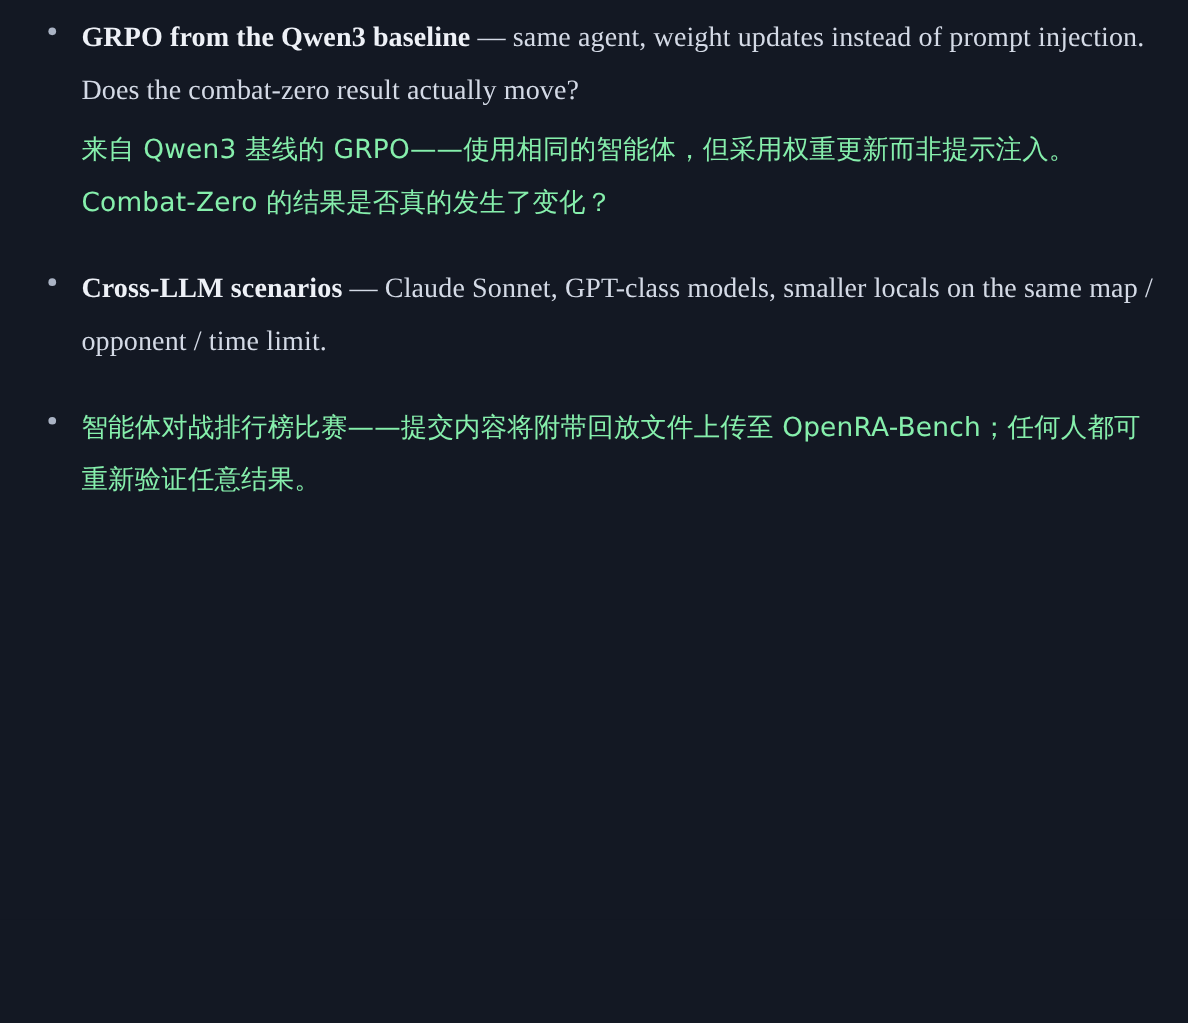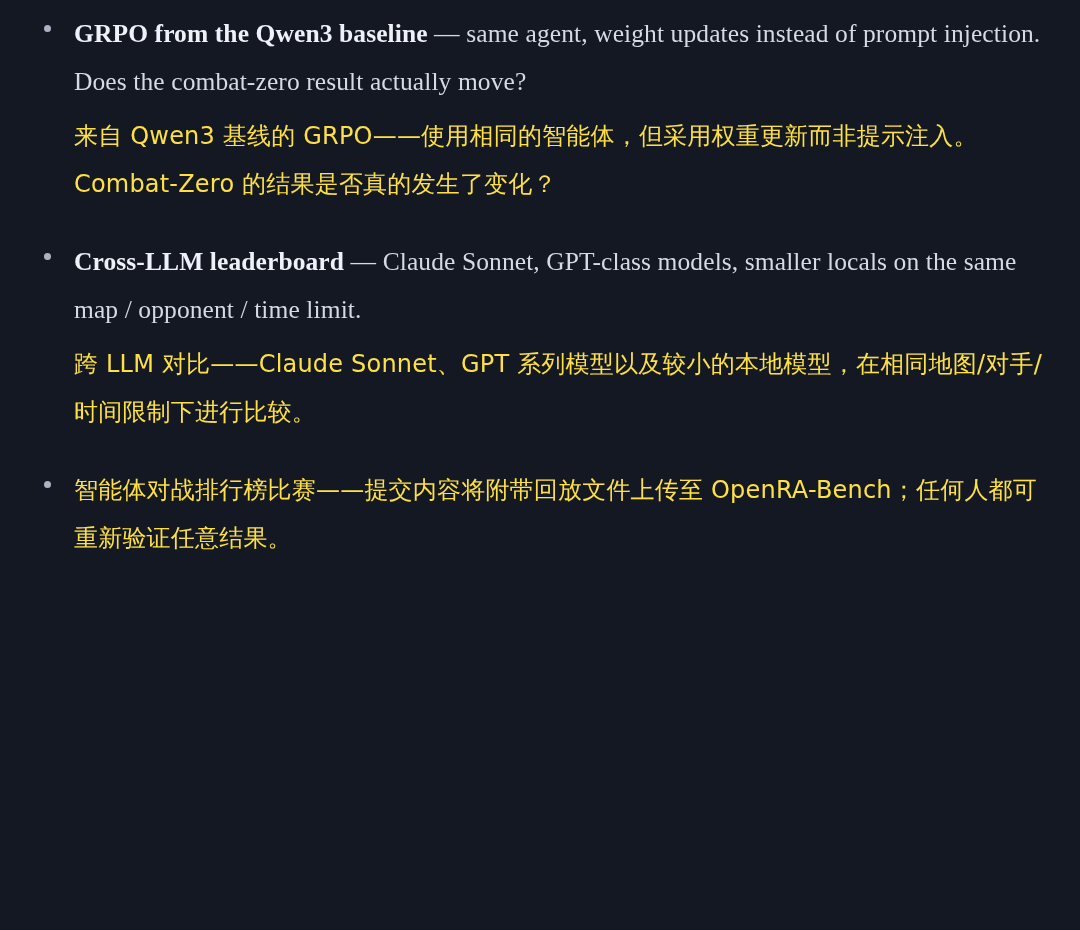--- a/index.html
+++ b/index.html
@@ -49,21 +49,21 @@
     color: #d4dae6;
     letter-spacing: 0.1px;
   }
   .en-line .lead {
     font-weight: bold;
     color: #eef1f7;
   }
   .zh-line {
     font-size: 24px;
     line-height: 48px;
-    color: #fde047;
+    color: #86efac;
     margin-top: 6px;
     font-family: "DejaVu Sans", "Liberation Sans", sans-serif;
     letter-spacing: 0.2px;
   }
   a.inline-link {
     color: #d4dae6;
     text-decoration: underline;
     text-underline-offset: 3px;
     cursor: pointer;
   }
@@ -79,23 +79,22 @@
       <div class="en-line">
         <span class="lead">GRPO from the Qwen3 baseline</span><span> — same agent, weight updates instead of prompt injection. Does the combat-zero result actually move?</span>
       </div>
       <div class="zh-line">来自 Qwen3 基线的 GRPO——使用相同的智能体，但采用权重更新而非提示注入。Combat-Zero 的结果是否真的发生了变化？</div>
     </li>
 
 
     <li class="bullet-item">
       <span class="bullet-dot"></span>
       <div class="en-line">
-        <span class="lead">Cross-LLM leaderboard</span><span> — Claude Sonnet, GPT-class models, smaller locals on the same map / opponent / time limit.</span>
+        <span class="lead">Cross-LLM scenarios</span><span> — Claude Sonnet, GPT-class models, smaller locals on the same map / opponent / time limit.</span>
       </div>
-      <div class="zh-line">跨 LLM 对比——Claude Sonnet、GPT 系列模型以及较小的本地模型，在相同地图/对手/时间限制下进行比较。</div>
     </li>
 
     <li class="bullet-item">
       <span class="bullet-dot"></span>
       <div class="zh-line">智能体对战排行榜比赛——提交内容将附带回放文件上传至 OpenRA-Bench；任何人都可重新验证任意结果。</div>
     </li>
 
   </ul>
 </div>
 

